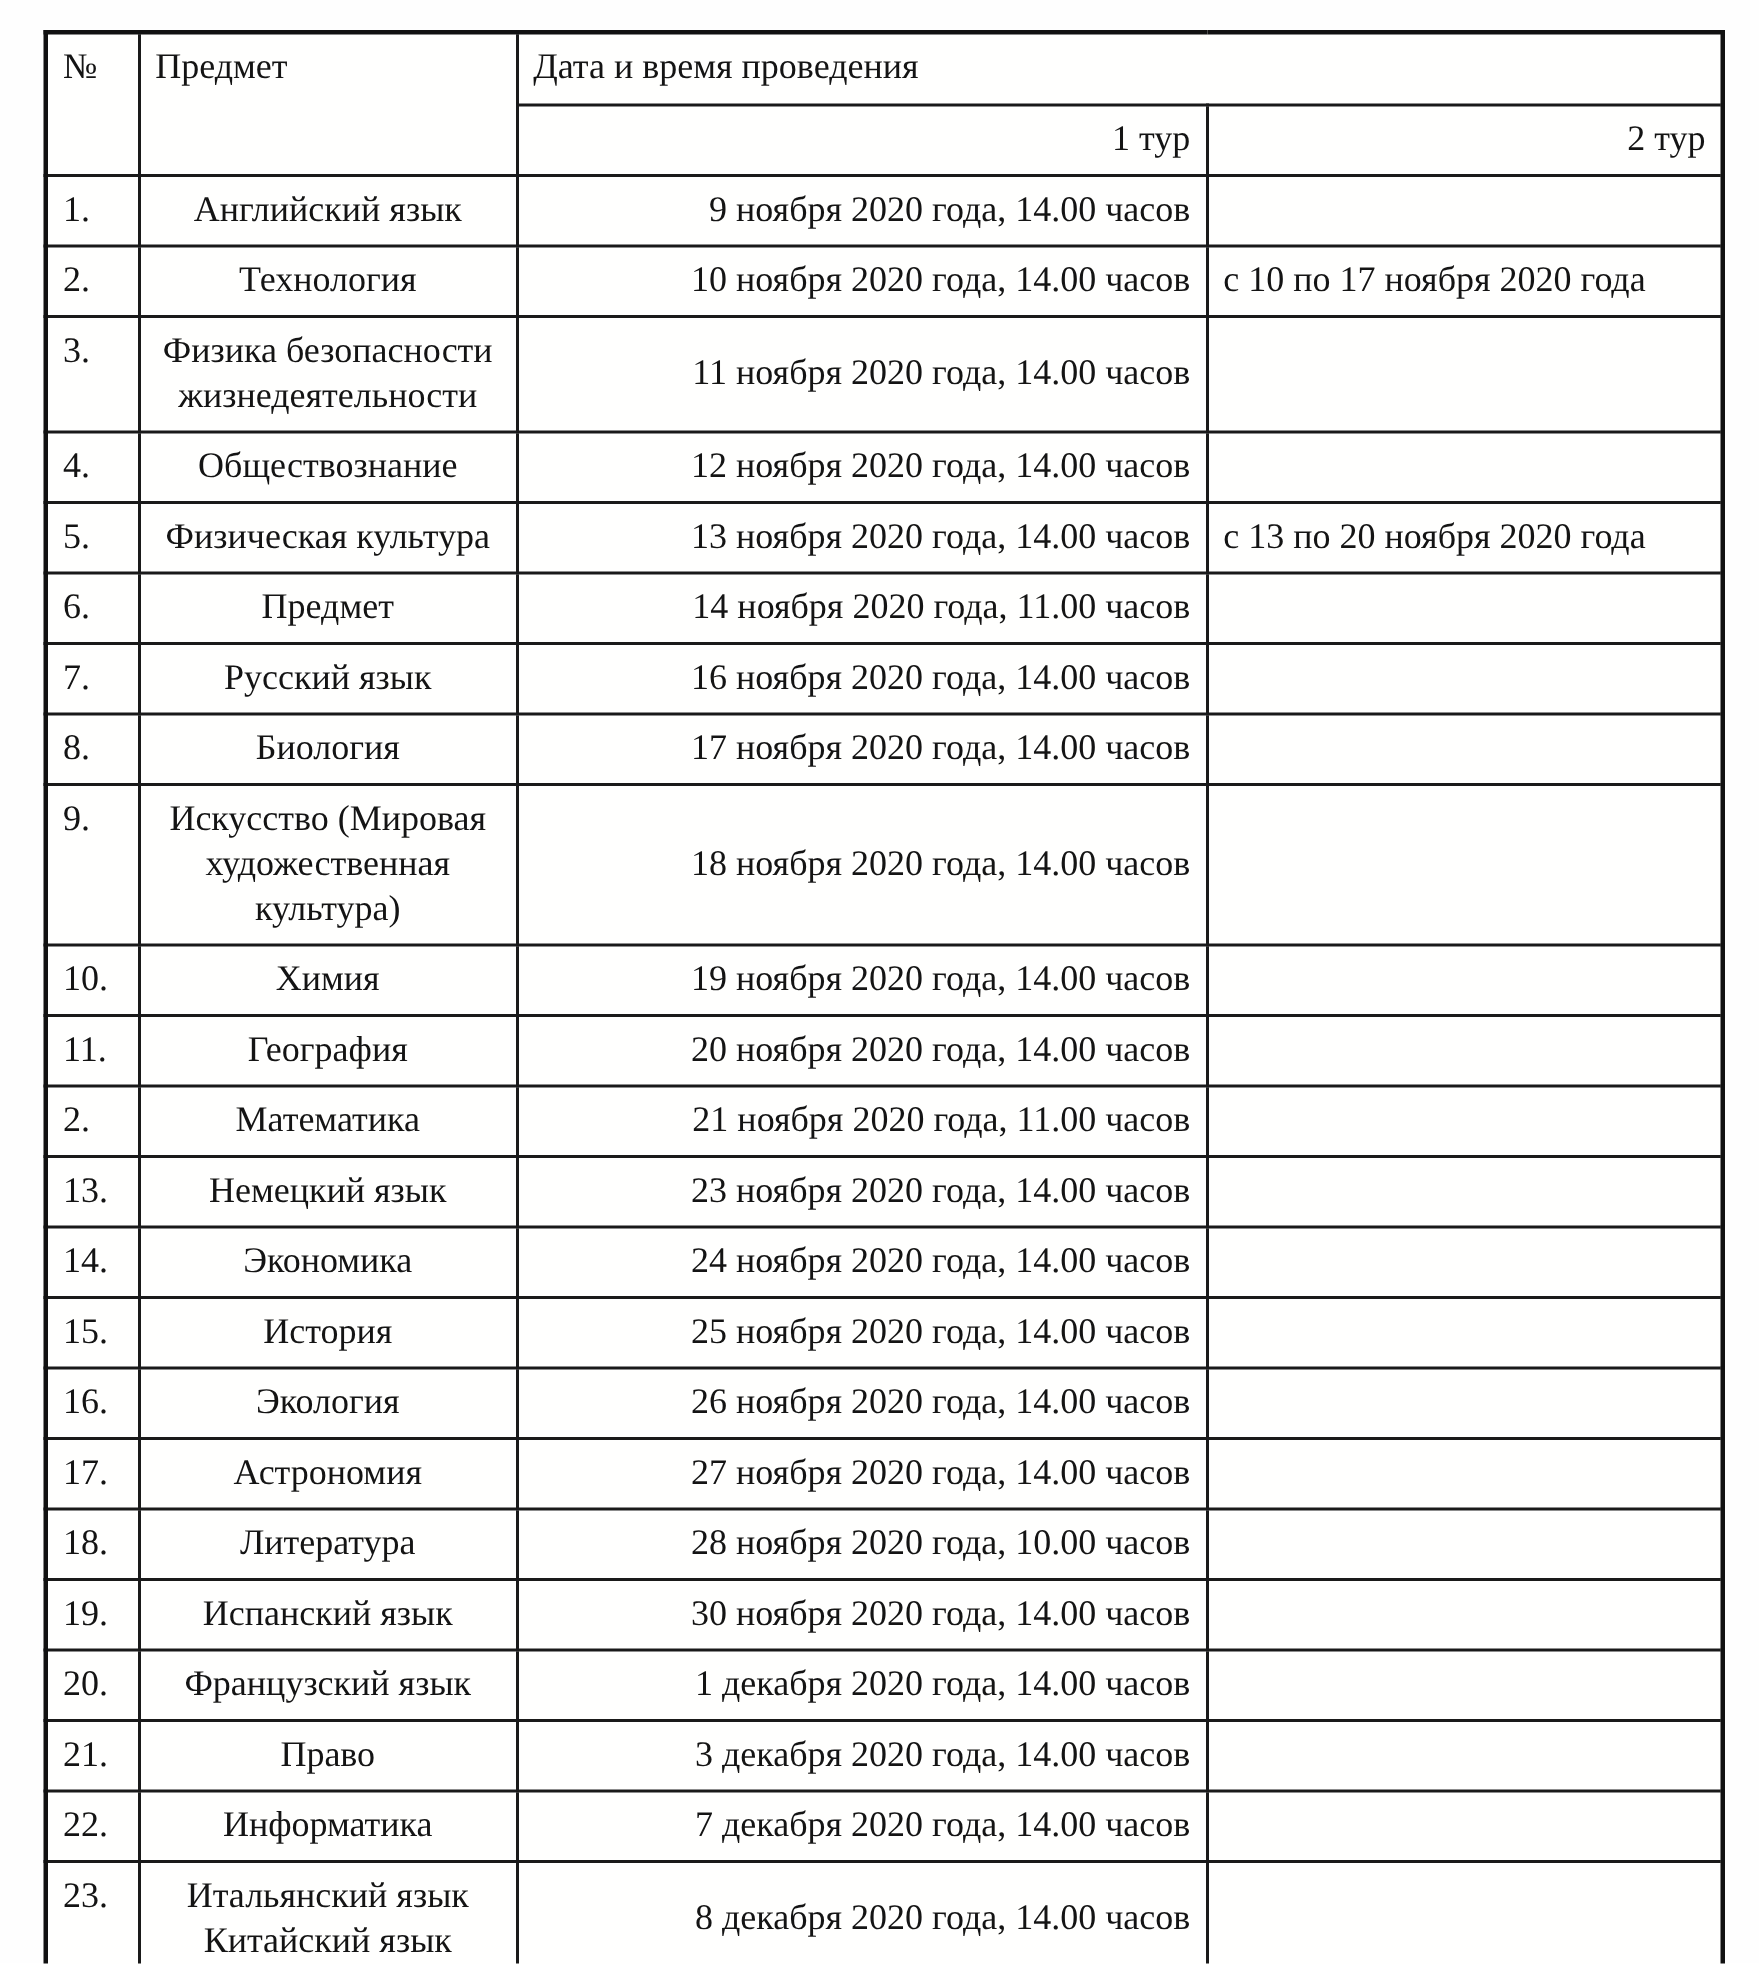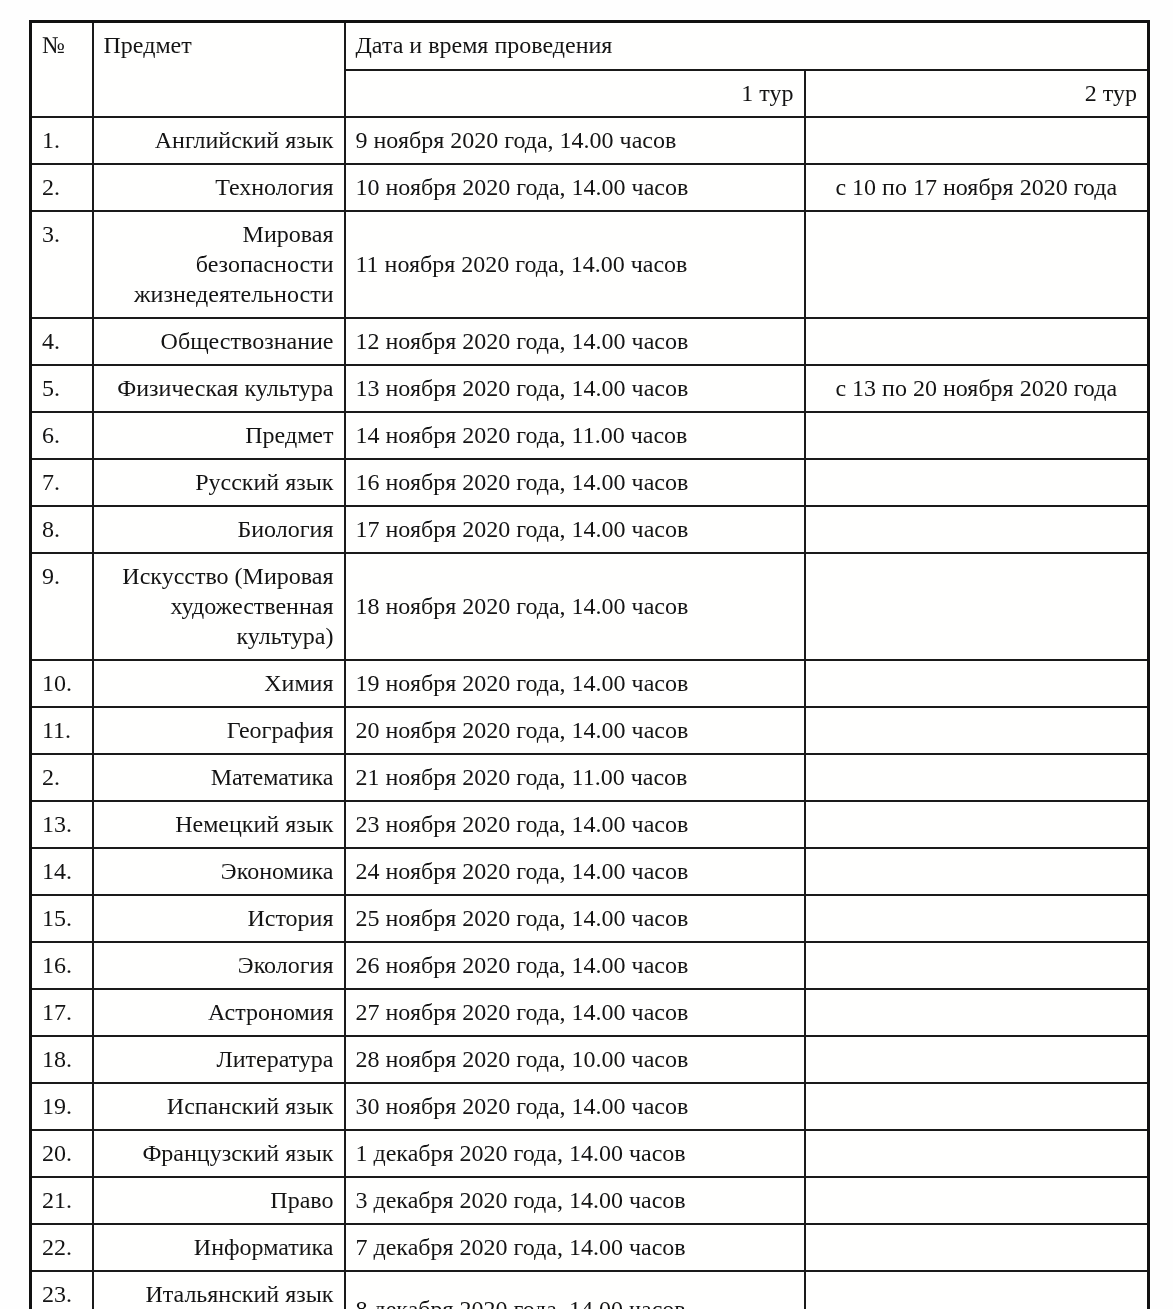--- a/index.html
+++ b/index.html
@@ -55,30 +55,29 @@
   th.h-round {
     text-align: right;
     vertical-align: middle;
     height: 42px;
   }
   td.c-num {
     text-align: left;
     vertical-align: top;
   }
   td.c-subj {
+    text-align: center;
+    vertical-align: top;
+    white-space: pre-line;
+  }
+  td.c-r1 {
     text-align: right;
-    vertical-align: top;
-    white-space: pre-line;
-  }
-  td.c-r1 {
-    text-align: left;
     vertical-align: middle;
   }
   td.c-r2 {
-    text-align: center;
     vertical-align: middle;
   }
   tbody tr { height: 46px; }
 </style>
 </head>
 <body>
 
 <div class="page">
   <table class="schedule">
     <colgroup>
@@ -106,21 +105,21 @@
           <td class="c-r2"></td>
         </tr>
         <tr>
           <td class="c-num">2.</td>
           <td class="c-subj">Технология</td>
           <td class="c-r1">10 ноября 2020 года, 14.00 часов</td>
           <td class="c-r2">с 10 по 17 ноября 2020 года</td>
         </tr>
         <tr>
           <td class="c-num">3.</td>
-          <td class="c-subj">Мировая безопасности жизнедеятельности</td>
+          <td class="c-subj">Физика безопасности жизнедеятельности</td>
           <td class="c-r1">11 ноября 2020 года, 14.00 часов</td>
           <td class="c-r2"></td>
         </tr>
         <tr>
           <td class="c-num">4.</td>
           <td class="c-subj">Обществознание</td>
           <td class="c-r1">12 ноября 2020 года, 14.00 часов</td>
           <td class="c-r2"></td>
         </tr>
         <tr>

